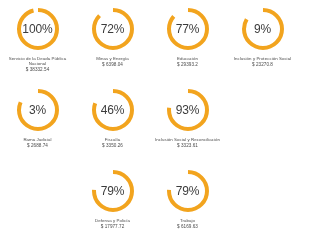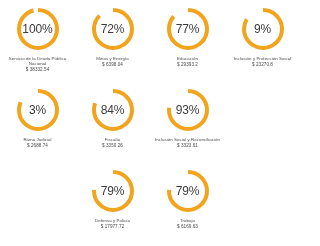--- a/index.html
+++ b/index.html
@@ -172,21 +172,21 @@
         <span class="card-label">Rama Judicial</span>
         <span class="card-amount">$ 2688.74</span>
       </div>
     </div>
     <div class="card">
       <div class="gauge">
         <svg viewBox="0 0 46 46" aria-hidden="true">
           <circle class="gauge-track" cx="23" cy="23" r="19"></circle>
           <circle class="gauge-arc" cx="23" cy="23" r="19" stroke="#F2A41E" stroke-dasharray="95.767 23.613" stroke-dashoffset="0"></circle>
         </svg>
-        <span class="gauge-value">84%</span>
+        <span class="gauge-value">46%</span>
       </div>
       <div class="card-caption">
         <span class="card-label">Fiscalía</span>
         <span class="card-amount">$ 3350.26</span>
       </div>
     </div>
     <div class="card">
       <div class="gauge">
         <svg viewBox="0 0 46 46" aria-hidden="true">
           <circle class="gauge-track" cx="23" cy="23" r="19"></circle>

